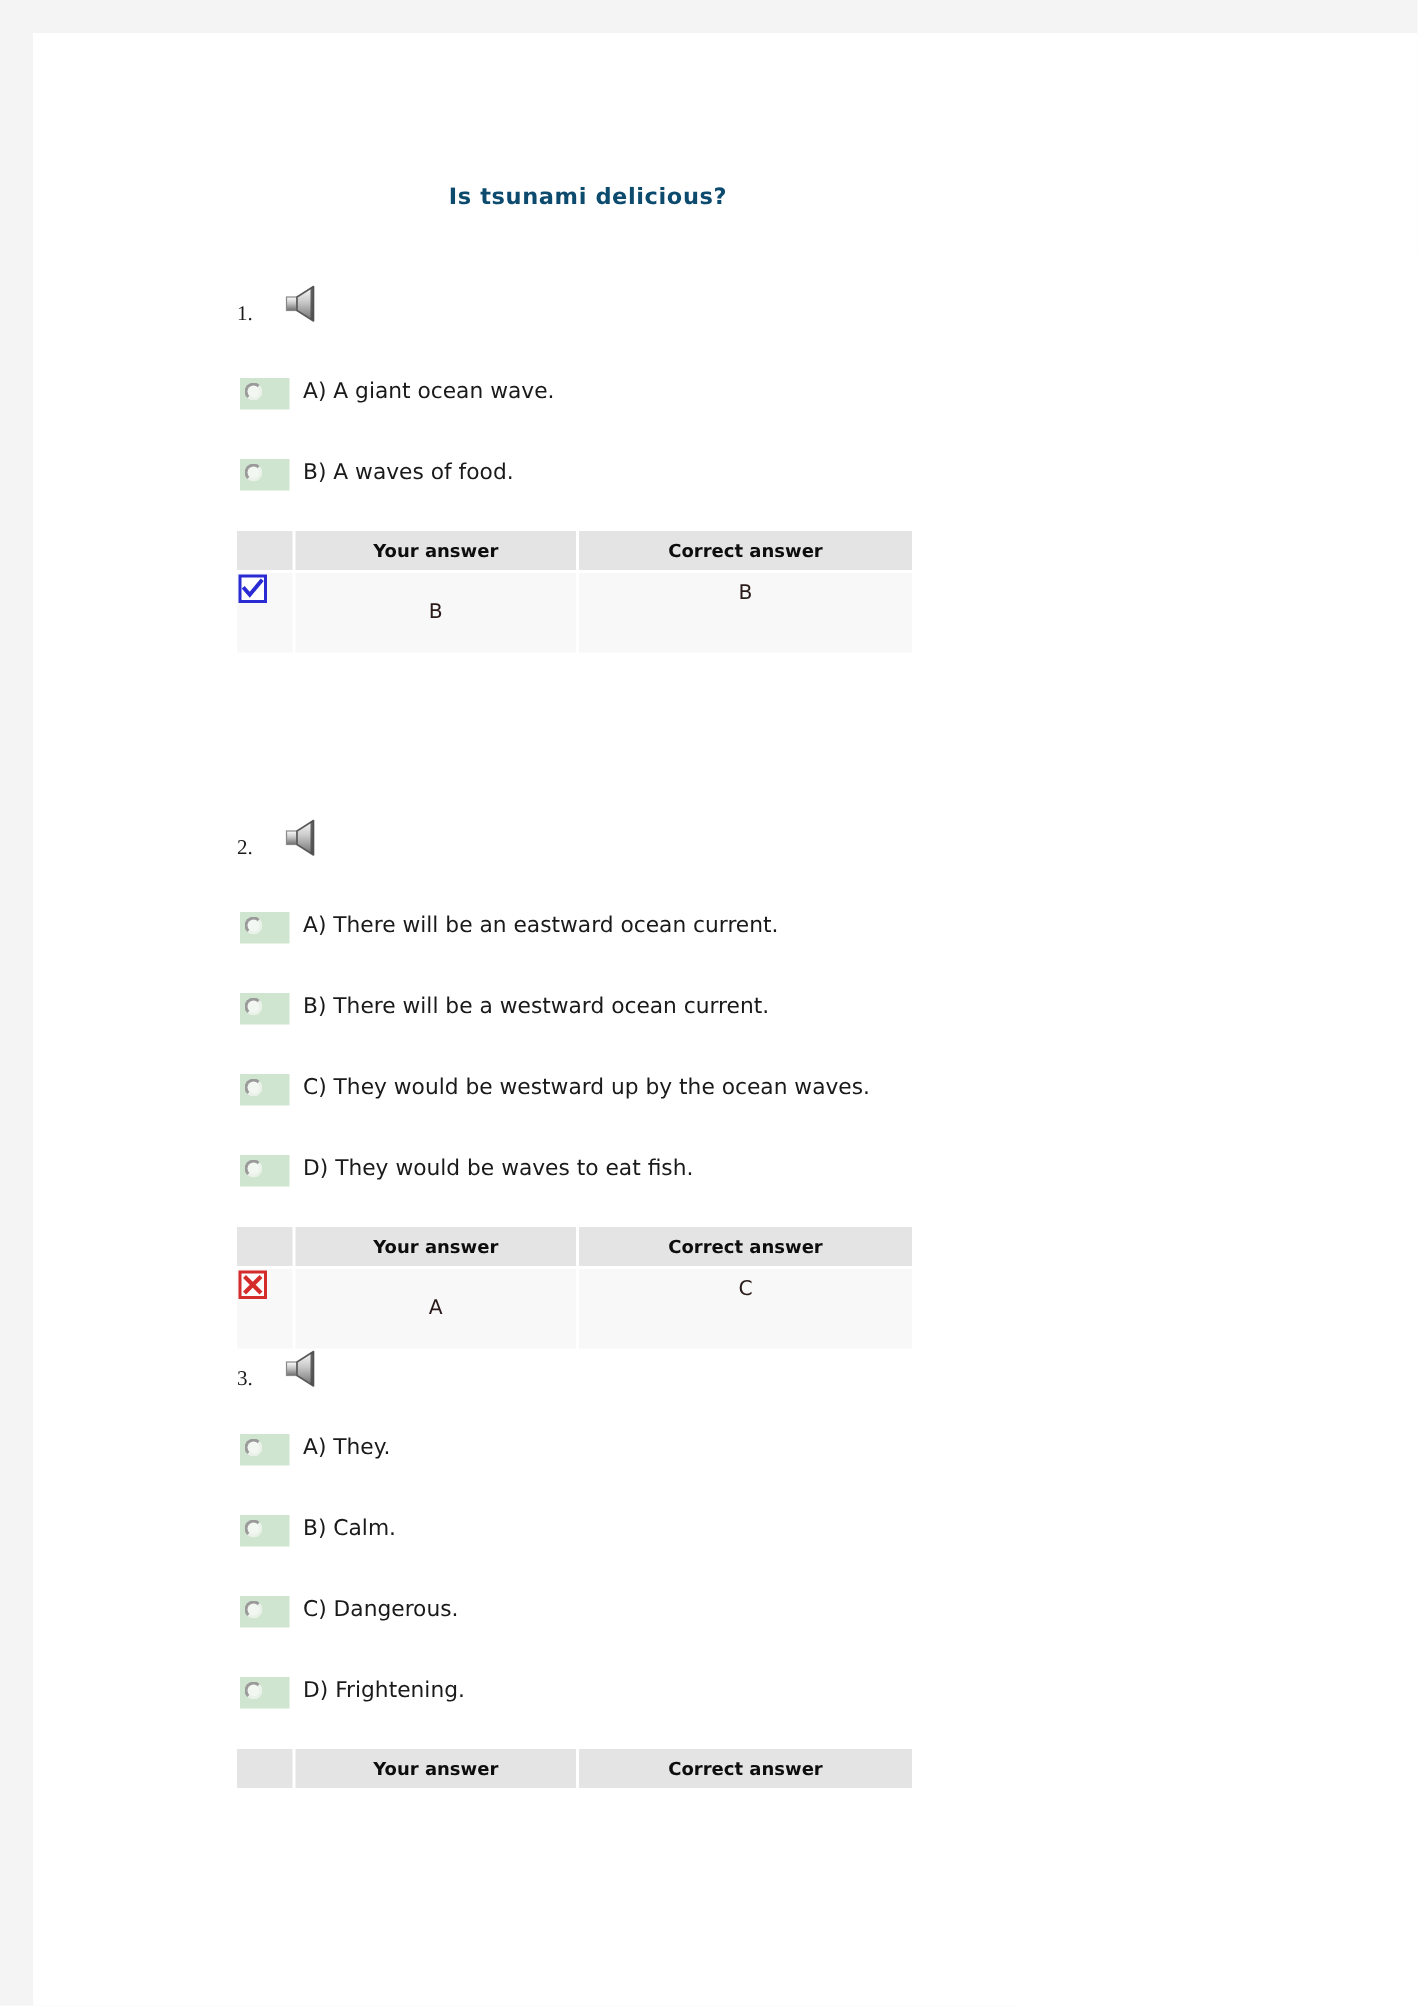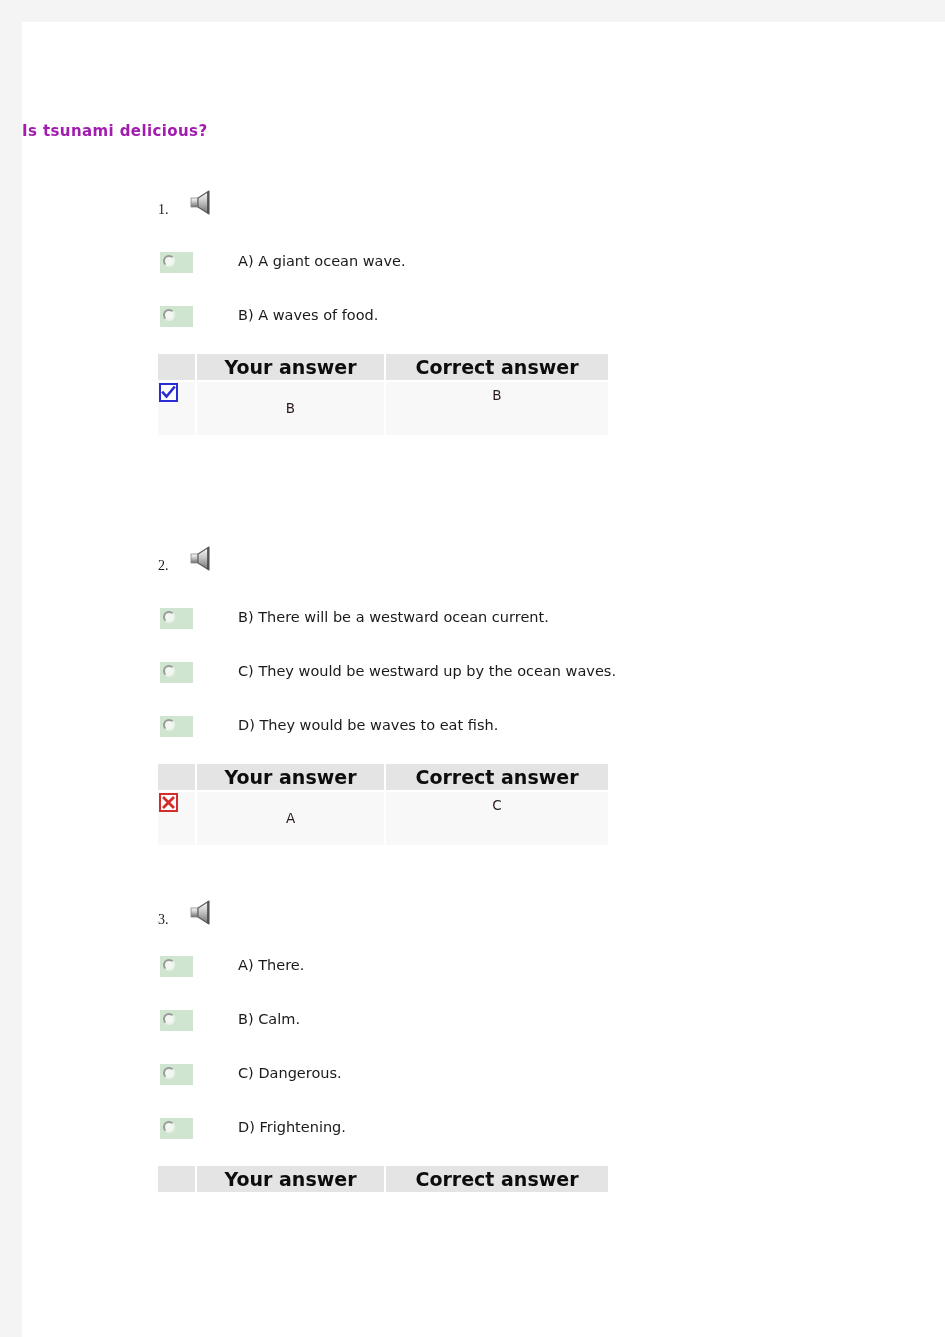--- a/index.html
+++ b/index.html
@@ -20,22 +20,22 @@
     width: 923px;
     height: 1315px;
     background: #ffffff;
     overflow: hidden;
   }
   .quiz-title {
     position: absolute;
     left: 0;
     top: 100px;
     width: 740px;
-    text-align: left;
-    color: #a21caf;
+    text-align: center;
+    color: #0c4a6e;
     font-weight: bold;
     font-size: 15px;
     letter-spacing: 0.4px;
     font-family: "DejaVu Sans", sans-serif;
   }
   .question-block {
     position: absolute;
     left: 136px;
   }
   .q-head {
@@ -84,37 +84,36 @@
     box-sizing: border-box;
   }
   .option-text {
     position: absolute;
     left: 44px;
     top: 1px;
     font-size: 14.5px;
     color: #1a1a1a;
     white-space: nowrap;
     font-family: "DejaVu Sans", sans-serif;
-    margin-left: 36px;
   }
   .answer-table {
     position: relative;
     width: 450px;
     margin-top: 22px;
   }
   .at-row {
     display: flex;
     gap: 2px;
   }
   .at-row.header-row .at-cell {
     background: #e4e4e4;
     height: 26px;
     line-height: 26px;
     font-weight: bold;
-    font-size: 19px;
+    font-size: 12px;
     color: #0d0d0d;
     text-align: center;
     font-family: "DejaVu Sans", sans-serif;
   }
   .at-row.data-row {
     margin-top: 2px;
   }
   .at-row.data-row .at-cell {
     background: #f8f8f8;
     height: 53px;
@@ -231,20 +230,26 @@
           <path d="M10 8 L21 1 L21 24 L10 17 Z" fill="url(#spk2)" stroke="#5a5a5a" stroke-width="1.1" stroke-linejoin="round"></path>
           <path d="M19 2 L21 1 L21 24 L19 23 Z" fill="#4a4a4a" opacity="0.85"></path>
         </svg>
       </span>
     </div>
 
     <div class="option-row">
       <span class="radio-cell">
           <span class="radio-dot"></span>
         </span>
+      <span class="option-text">A) There will be an eastward ocean current.</span>
+    </div>
+    <div class="option-row">
+      <span class="radio-cell">
+          <span class="radio-dot"></span>
+        </span>
       <span class="option-text">B) There will be a westward ocean current.</span>
     </div>
     <div class="option-row">
       <span class="radio-cell">
           <span class="radio-dot"></span>
         </span>
       <span class="option-text">C) They would be westward up by the ocean waves.</span>
     </div>
     <div class="option-row">
       <span class="radio-cell">
@@ -293,21 +298,21 @@
           <path d="M10 8 L21 1 L21 24 L10 17 Z" fill="url(#spk3)" stroke="#5a5a5a" stroke-width="1.1" stroke-linejoin="round"></path>
           <path d="M19 2 L21 1 L21 24 L19 23 Z" fill="#4a4a4a" opacity="0.85"></path>
         </svg>
       </span>
     </div>
 
     <div class="option-row" style="margin-top:22px;">
       <span class="radio-cell">
           <span class="radio-dot"></span>
         </span>
-      <span class="option-text">A) There.</span>
+      <span class="option-text">A) They.</span>
     </div>
     <div class="option-row">
       <span class="radio-cell">
           <span class="radio-dot"></span>
         </span>
       <span class="option-text">B) Calm.</span>
     </div>
     <div class="option-row">
       <span class="radio-cell">
           <span class="radio-dot"></span>

